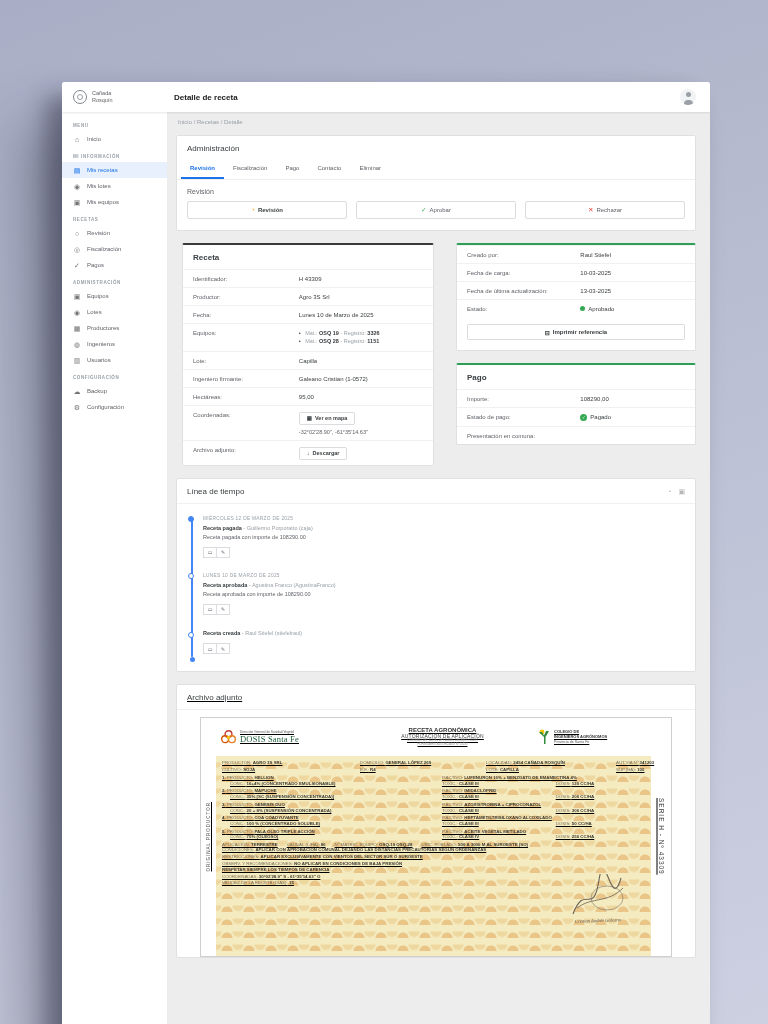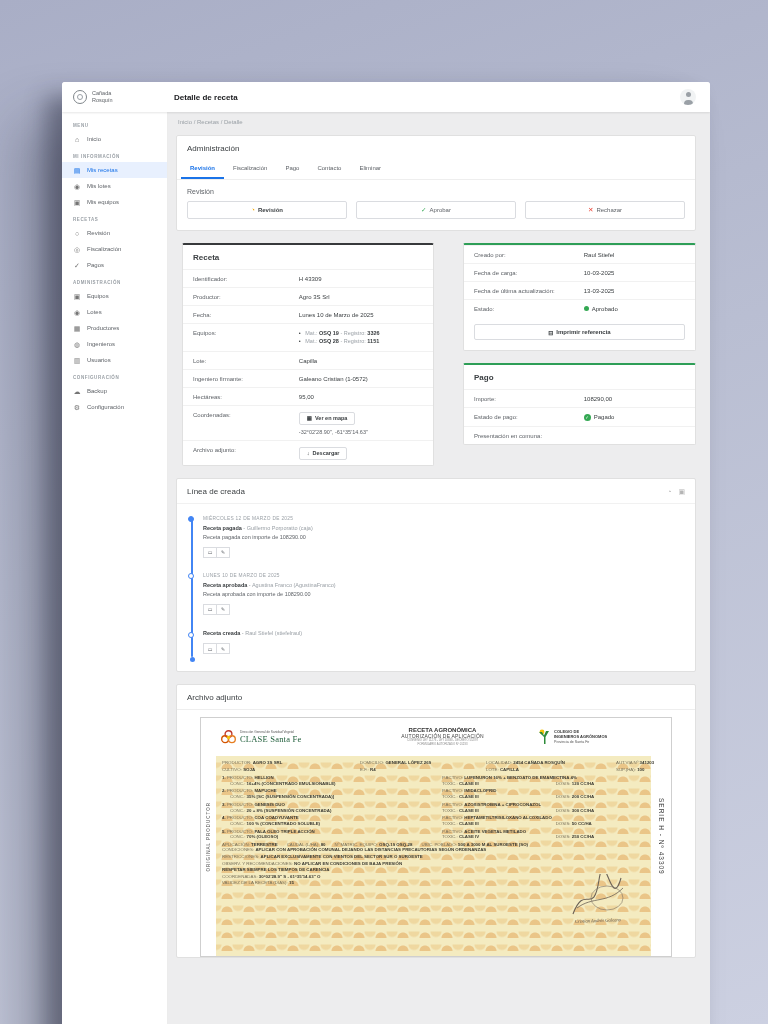--- a/index.html
+++ b/index.html
@@ -50,21 +50,21 @@
   .sect-label { font-size:7px; color:#5f6368; padding:8px 10px 6px; }
   .btn-row { display:flex; gap:9px; padding:0 10px 11px; }
   .btn { flex:1; height:18px; border:1px solid #dadce0; border-radius:2px; background:#fff;
     display:flex; align-items:center; justify-content:center; gap:3px; font-size:6px; color:#5f6368; cursor:pointer; }
   .btn .bic { font-size:6.5px; line-height:1; }
   .btn .bold { font-weight:bold; color:#3c4043; }
   .ic-pending { color:#f9ab00; }
   .ic-check { color:#34a853; }
   .ic-close { color:#ea4335; }
   
-  .cols { display:flex; gap:29px; align-items:flex-start;padding-left:6px; }
+  .cols { display:flex; gap:22px; align-items:flex-start;padding-left:6px; }
   .col-l { width:252px; flex:0 0 252px; }
   .col-r { flex:1; }
   .frow { display:flex; padding:5.5px 10px; border-top:1px solid #f1f1f1; font-size:6px; align-items:flex-start; }
   .flabel { width:46%; color:#5f6368; flex:0 0 46%; }
   .fvalue { color:#3c4043; }
   ul.eq { list-style:none; }
   ul.eq li { font-size:5.5px; margin-bottom:2px; }
   ul.eq li::before { content:"•"; margin-right:3px; color:#3c4043; }
   ul.eq .sub { color:#9aa0a6; }
   ul.eq b { color:#3c4043; }
@@ -89,21 +89,21 @@
   .tl-date { font-size:4.8px; color:#9aa0a6; letter-spacing:.3px; margin-bottom:4px; }
   .tl-event { font-size:5.5px; }
   .tl-event .ev { font-weight:bold; color:#3c4043; }
   .tl-event .au { color:#9aa0a6; }
   .tl-desc { font-size:5.5px; color:#5f6368; margin-top:2.5px; }
   .tl-btns { display:inline-flex; margin-top:7px; }
   .tl-btn { width:14px; height:11px; border:1px solid #dadce0; background:#fff; display:flex; align-items:center;
     justify-content:center; font-size:5px; color:#5f6368; cursor:pointer; }
   .tl-btn + .tl-btn { margin-left:-1px; }
   
-  .attach { margin-bottom:0; }
+  .attach { margin-bottom:0;text-decoration:underline; }
   .sheet { width:472px; margin:7px auto 0; border:1px solid #cfcfcf; background:#fff; display:flex; position:relative; min-height:240px; }
   .strip-l { flex:0 0 15px; display:flex; align-items:center; justify-content:center; background:#fff; }
   .strip-r { flex:0 0 20px; display:flex; align-items:center; justify-content:center; background:#fff; }
   .vert-up { writing-mode:vertical-rl; transform:rotate(180deg); font-size:4.5px; letter-spacing:1px; color:#555; }
   .vert-dn { writing-mode:vertical-rl; font-size:6.5px; letter-spacing:1px; color:#3c3c3c; }
   .sheet-mid { flex:1; display:flex; flex-direction:column; min-width:0; }
   .doc-head { display:flex; align-items:center; padding:4px 4px 3px; height:38px; background:#fff; }
   .dh-left { display:flex; align-items:center; gap:3px; width:128px; flex:0 0 128px; }
   .dh-left .agency { font-size:3.2px; color:#555; }
   .dh-left .magic { font-family:"Liberation Serif", serif; font-size:8.5px; color:#1d5c38; letter-spacing:.2px; }
@@ -363,21 +363,21 @@
             <div class="frow">
               <div class="flabel" style="flex-basis:60%;width:60%;">Presentación en comuna:</div>
               <div class="fvalue"></div>
             </div>
           </div>
         </div>
       </div>
 
       <div class="card">
         <div class="tl-head">
-          <span class="card-title" style="padding:0;">Línea de creada</span>
+          <span class="card-title" style="padding:0;">Línea de tiempo</span>
           <span class="sp"></span>
           <span class="tl-icons">
             <span>◔</span>
             <span>▣</span>
           </span>
         </div>
         <div class="tl-wrap">
           <div class="tl-line"></div>
 
           <div class="entry">
@@ -447,21 +447,21 @@
             <div class="doc-head">
               <div class="dh-left">
                 <svg width="17" height="17" viewBox="0 0 20 20">
                   <circle cx="10" cy="6" r="4" fill="none" stroke="#c0392b" stroke-width="1.6"></circle>
                   <circle cx="6" cy="12" r="4" fill="none" stroke="#d35400" stroke-width="1.6"></circle>
                   <circle cx="14" cy="12" r="4" fill="none" stroke="#e67e22" stroke-width="1.6"></circle>
                   <circle cx="10" cy="10" r="2" fill="#f1c40f"></circle>
                 </svg>
                 <div>
                   <div class="agency">Dirección General de Sanidad Vegetal</div>
-                  <div class="magic">CLASE Santa Fe</div>
+                  <div class="magic">DOSIS Santa Fe</div>
                 </div>
               </div>
               <div class="dh-center">
                 <div class="t1">RECETA AGRONÓMICA</div>
                 <div class="t2">AUTORIZACIÓN DE APLICACIÓN</div>
                 <div class="fine">
                   <span>CONVENIO LEY 11273 - LEY 10838 - DECRETO 552/97</span><br><span>FORMULARIO AUTORIZADO Nº 01233</span>
                 </div>
               </div>
               <div class="dh-right">

